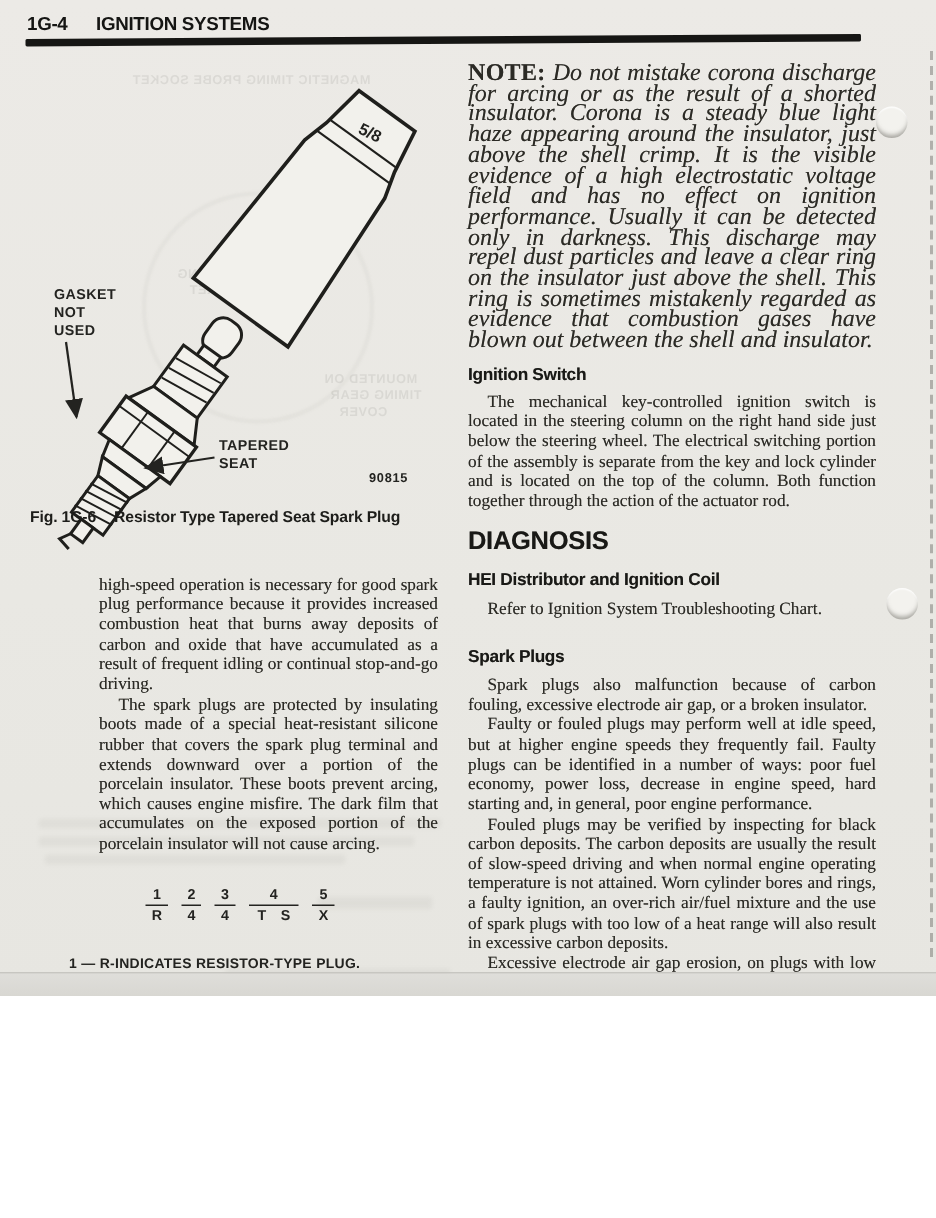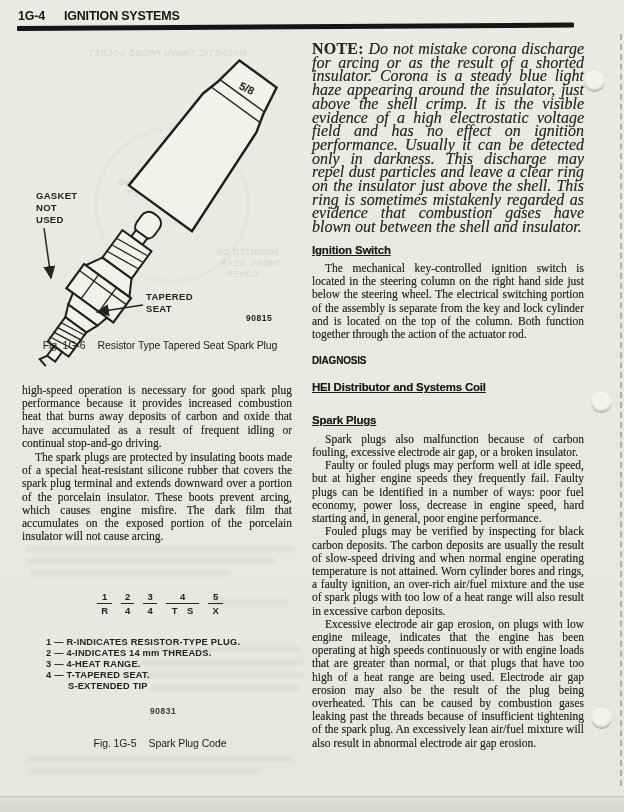--- a/index.html
+++ b/index.html
@@ -1,18 +1,18 @@
 <!DOCTYPE html>
 <html><head>
 <meta charset="utf-8">
 <style>
   html,body{margin:0;padding:0;}
   .page{
     position:relative;
-    width:624px;height:812px;
+    width:624px;height:664px;
     background:linear-gradient(180deg,#eceae6 0%,#e9e8e3 60%,#e7e6e1 100%);
     overflow:hidden;
     font-family:"Liberation Serif",serif;
     color:#2b2a25;
   }
   
   .hdr{position:absolute;left:18px;top:9px;font-family:"Liberation Sans",sans-serif;
        font-weight:bold;font-size:12.5px;letter-spacing:-0.2px;color:#151513;}
   .hdr .sec{margin-right:19px;}
   .rule{position:absolute;left:17px;top:26px;width:557px;height:4.5px;background:#161614;
@@ -21,36 +21,36 @@
   .ghost{position:absolute;transform:scaleX(-1);color:#6e6e68;opacity:.13;
          font:bold 8.5px "Liberation Sans",sans-serif;letter-spacing:.4px;
          filter:blur(.4px);white-space:nowrap;}
   .gbar{position:absolute;background:#7a7a73;opacity:.08;filter:blur(1.4px);
         transform:skewX(-2deg);}
   .gcircle{position:absolute;border:2px solid rgba(110,110,104,.07);border-radius:50%;
         filter:blur(1px);}
   
   .fig1g6{position:absolute;left:0;top:0;}
   .svgtxt{font-family:"Liberation Sans",sans-serif;font-weight:bold;fill:#232320;}
-  .cap{position:absolute;text-align:center;font-family:"Liberation Sans",sans-serif;
-       font-weight:normal;font-size:10.5px;color:#1d1d1a;letter-spacing:-0.1px;}
+  .cap{position:absolute;text-align:left;font-family:"Liberation Sans",sans-serif;
+       font-weight:bold;font-size:10.5px;color:#1d1d1a;letter-spacing:-0.1px;}
   .cap .capfig{margin-right:12px;}
   
   .col{position:absolute;font-size:11.5px;line-height:13.2px;text-align:justify;
        text-shadow:0 0 .3px rgba(40,40,35,.55);}
   .col p{margin:0;}
   .col p.ind{text-indent:13px;}
   .leftcol{left:22px;top:384px;width:270px;}
-  .leftcol p{margin-bottom:1px;}
+  .leftcol p{margin-bottom:1px;margin-left:44px;}
   .rightcol{left:312px;top:42px;width:272px;}
   .note{font-style:italic;font-size:16px;line-height:13.7px;margin-bottom:10px !important;}
   .note b{font-style:normal;letter-spacing:.2px;}
   .h-sub{font-family:"Liberation Sans",sans-serif;font-weight:bold;font-size:11.5px;
-         letter-spacing:-0.2px;color:#191916;margin:10px 0 5px 0;text-align:left;text-decoration:underline;}
-  .h-diag{font-family:"Liberation Sans",sans-serif;font-weight:bold;font-size:10px;
+         letter-spacing:-0.2px;color:#191916;margin:10px 0 5px 0;text-align:left;}
+  .h-diag{font-family:"Liberation Sans",sans-serif;font-weight:bold;font-size:17px;
          letter-spacing:-0.2px;color:#191916;margin:13px 0 14px 0;text-align:left;}
   .mt18{margin-top:19px;}
   .mb6{margin-bottom:6px;}
   
   .fracrow{position:absolute;left:40px;top:591px;width:240px;display:flex;
            justify-content:center;gap:9px;}
   .frac{display:flex;flex-direction:column;align-items:center;
         font-family:"Liberation Sans",sans-serif;font-weight:bold;font-size:9.5px;color:#232320;}
   .ftop{padding:0 2px 1px 2px;}
   .fbot{border-top:1.4px solid #232320;padding:1px 4px 0 4px;}
@@ -189,21 +189,22 @@
   </div>
 
   <div class="col rightcol">
     <p class="note"><b>NOTE:</b> <span>Do not mistake corona discharge for arcing or as the result of a shorted insulator. Corona is a steady blue light haze appearing around the insulator, just above the shell crimp. It is the visible evidence of a high electrostatic voltage field and has no effect on ignition performance. Usually it can be detected only in darkness. This discharge may repel dust particles and leave a clear ring on the insulator just above the shell. This ring is sometimes mistakenly regarded as evidence that combustion gases have blown out between the shell and insulator.</span></p>
 
     <div class="h-sub">Ignition Switch</div>
     <p class="ind">The mechanical key-controlled ignition switch is located in the steering column on the right hand side just below the steering wheel. The electrical switching portion of the assembly is separate from the key and lock cylinder and is located on the top of the column. Both function together through the action of the actuator rod.</p>
 
     <div class="h-diag">DIAGNOSIS</div>
 
-    <div class="h-sub" style="margin-top:0;">HEI Distributor and Systems Coil</div>
+    <div class="h-sub" style="margin-top:0;">HEI Distributor and Ignition Coil</div>
+    <p class="ind">Refer to Ignition System Troubleshooting Chart.</p>
 
     <div class="h-sub mt18 mb6">Spark Plugs</div>
     <p class="ind">Spark plugs also malfunction because of carbon fouling, excessive electrode air gap, or a broken insulator.</p>
     <p class="ind">Faulty or fouled plugs may perform well at idle speed, but at higher engine speeds they frequently fail. Faulty plugs can be identified in a number of ways: poor fuel economy, power loss, decrease in engine speed, hard starting and, in general, poor engine performance.</p>
     <p class="ind">Fouled plugs may be verified by inspecting for black carbon deposits. The carbon deposits are usually the result of slow-speed driving and when normal engine operating temperature is not attained. Worn cylinder bores and rings, a faulty ignition, an over-rich air/fuel mixture and the use of spark plugs with too low of a heat range will also result in excessive carbon deposits.</p>
     <p class="ind">Excessive electrode air gap erosion, on plugs with low engine mileage, indicates that the engine has been operating at high speeds continuously or with engine loads that are greater than normal, or that plugs that have too high of a heat range are being used. Electrode air gap erosion may also be the result of the plug being overheated. This can be caused by combustion gases leaking past the threads because of insufficient tightening of the spark plug. An excessively lean air/fuel mixture will also result in abnormal electrode air gap erosion.</p>
   </div>
 
   <div class="hole" style="left:584px;top:71px;"></div>
   <div class="hole" style="left:591px;top:392px;"></div>

